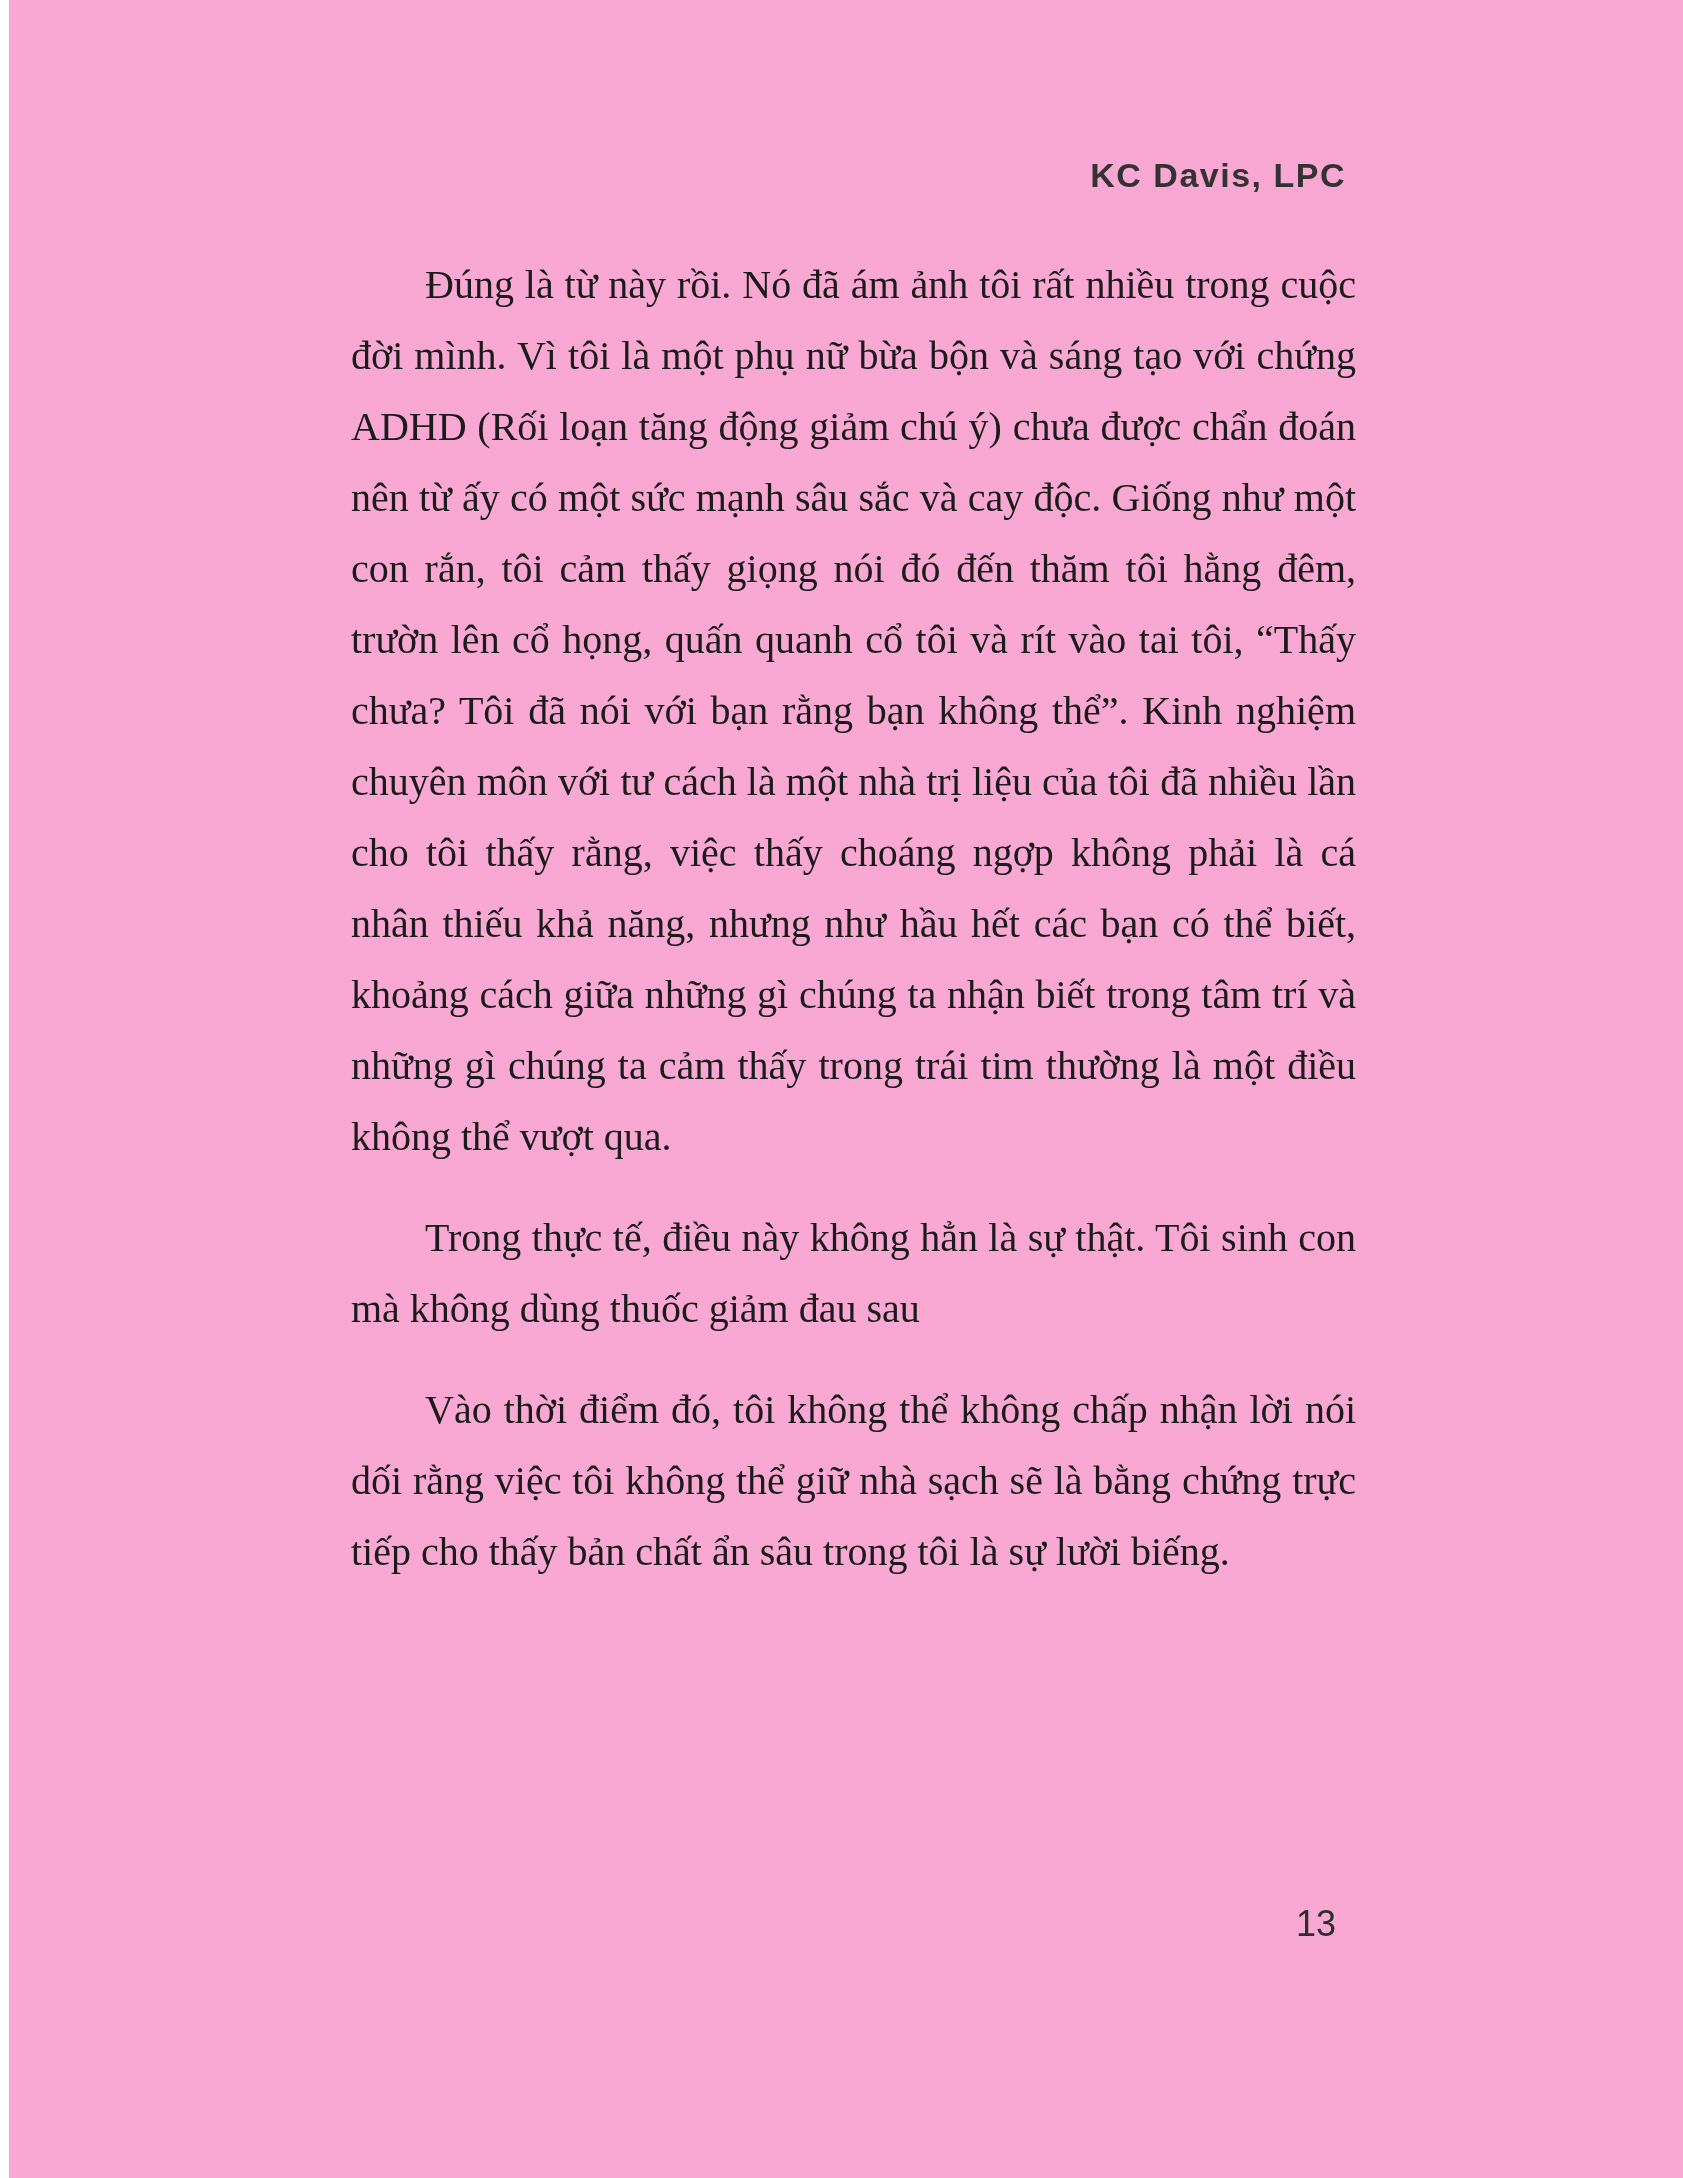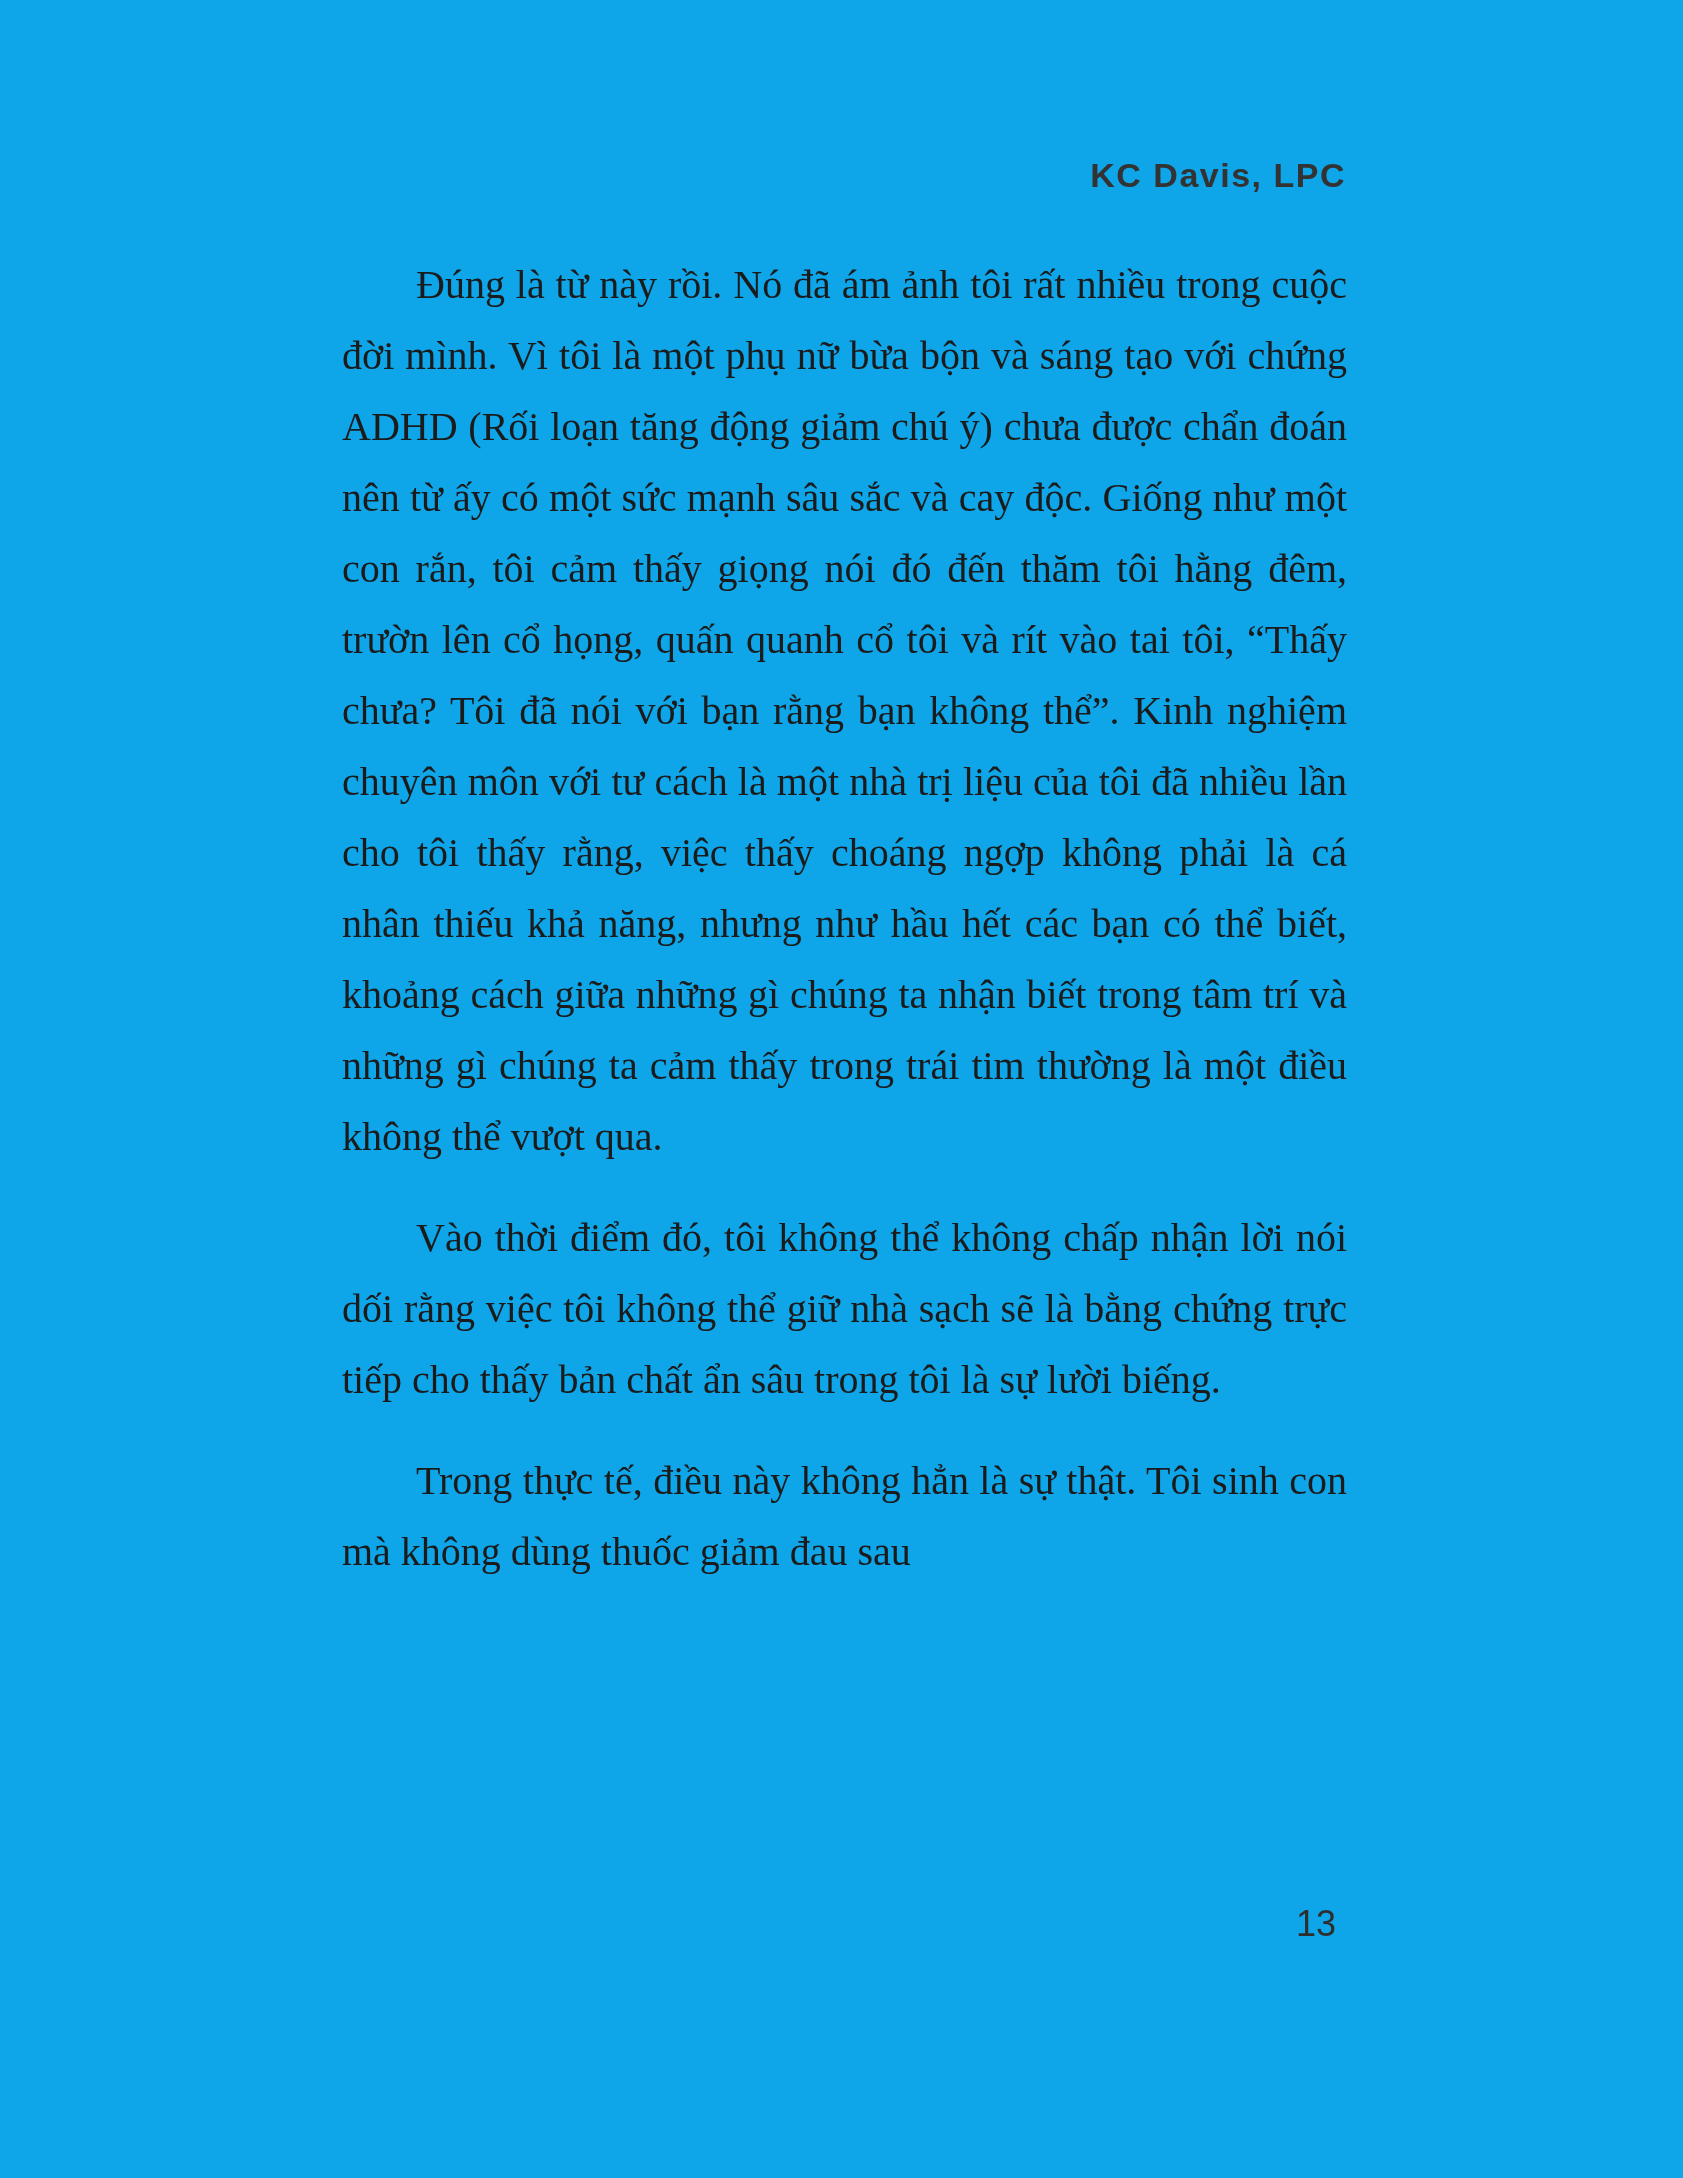--- a/index.html
+++ b/index.html
@@ -11,21 +11,22 @@
     height: 2178px;
     background: #ffffff;
     position: relative;
     overflow: hidden;
     font-family: "Liberation Serif", "DejaVu Serif", serif;
     color: #1b1b1b;
   }
   .page {
     position: absolute;
     inset: 0;
-    background: #0ea5e9;
+    background: #f9a8d4;
+    margin-left: 9px;
   }
   .page-header {
     position: absolute;
     top: 156px;
     right: 337px;
     font-family: "Liberation Sans", "DejaVu Sans", sans-serif;
     font-weight: 700;
     font-size: 34px;
     letter-spacing: 1.5px;
     color: #333333;
@@ -59,20 +60,20 @@
 </style>
 </head>
 <body>
 
 <div class="page">
 
   <div class="page-header">KC Davis, LPC</div>
 
   <div class="text-block">
     <p>Đúng là từ này rồi. Nó đã ám ảnh tôi rất nhiều trong cuộc đời mình. Vì tôi là một phụ nữ bừa bộn và sáng tạo với chứng ADHD (Rối loạn tăng động giảm chú ý) chưa được chẩn đoán nên từ ấy có một sức mạnh sâu sắc và cay độc. Giống như một con rắn, tôi cảm thấy giọng nói đó đến thăm tôi hằng đêm, trườn lên cổ họng, quấn quanh cổ tôi và rít vào tai tôi, “Thấy chưa? Tôi đã nói với bạn rằng bạn không thể”. Kinh nghiệm chuyên môn với tư cách là một nhà trị liệu của tôi đã nhiều lần cho tôi thấy rằng, việc thấy choáng ngợp không phải là cá nhân thiếu khả năng, nhưng như hầu hết các bạn có thể biết, khoảng cách giữa những gì chúng ta nhận biết trong tâm trí và những gì chúng ta cảm thấy trong trái tim thường là một điều không thể vượt qua.</p>
+    <p>Trong thực tế, điều này không hẳn là sự thật. Tôi sinh con mà không dùng thuốc giảm đau sau</p>
     <p>Vào thời điểm đó, tôi không thể không chấp nhận lời nói dối rằng việc tôi không thể giữ nhà sạch sẽ là bằng chứng trực tiếp cho thấy bản chất ẩn sâu trong tôi là sự lười biếng.</p>
-    <p>Trong thực tế, điều này không hẳn là sự thật. Tôi sinh con mà không dùng thuốc giảm đau sau</p>
   </div>
 
   <div class="page-number">13</div>
 
 </div>
 
 
 </body></html>

